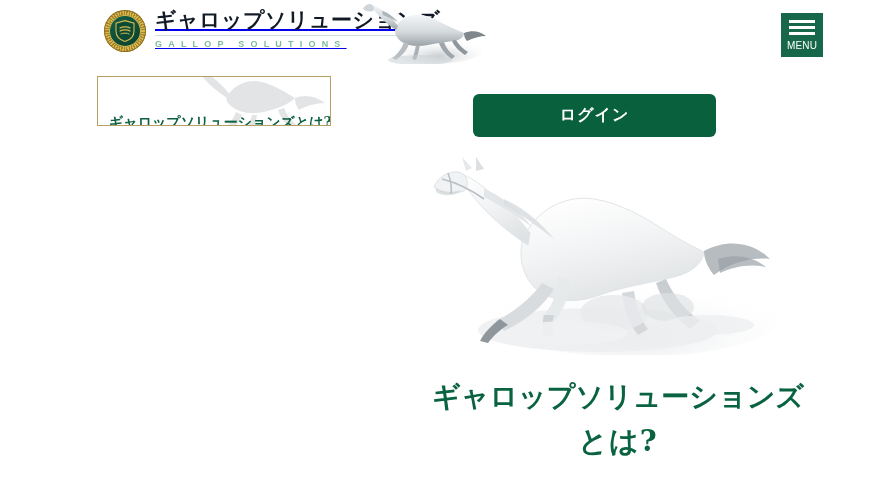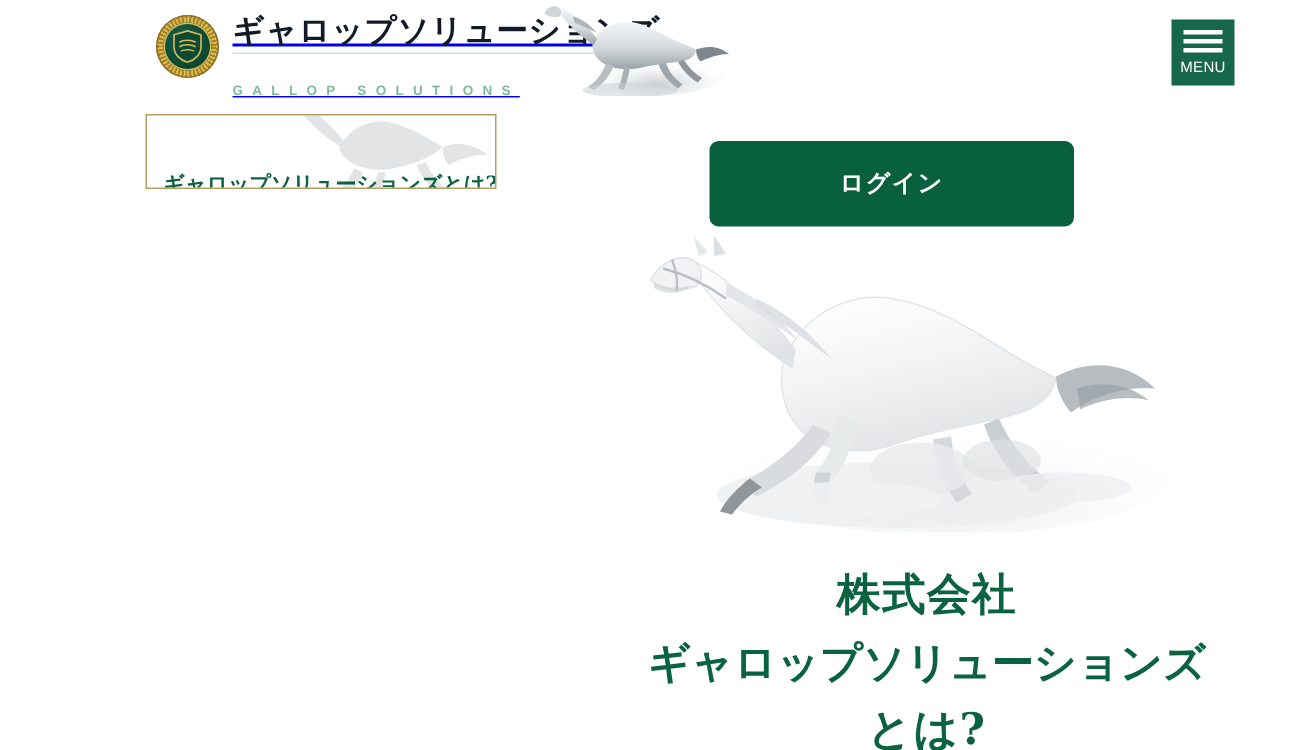--- a/index.html
+++ b/index.html
@@ -89,21 +89,21 @@
   }
   .brand-sub {
     margin-top: 1px;
     font-family: "Liberation Sans", sans-serif;
     font-size: 9px;
     font-weight: 700;
     letter-spacing: 6.2px;
     color: #7fbb9a;
     line-height: 12px;
     border-top: 1px solid #cfe3d7;
-    padding-top: 18px;
+    padding-top: 2px;
     white-space: nowrap;
   }
 
   
   .header-horse {
     position: absolute;
     left: 360px;
     top: 0px;
     width: 128px;
     height: 64px;
@@ -184,21 +184,21 @@
     white-space: nowrap;
     margin-top: 44px;
   }
 
   
   .login-button {
     position: absolute;
     left: 473px;
     top: 94px;
     width: 243px;
-    height: 57px;
+    height: 43px;
     background: #09603c;
     color: #ffffff;
     border: none;
     border-radius: 6px;
     font-family: "DejaVu Sans", sans-serif;
     font-size: 16px;
     font-weight: 700;
     letter-spacing: 1px;
     cursor: pointer;
     display: flex;
@@ -372,19 +372,18 @@
       <path d="M248 124 C256 142 268 156 282 166 L272 174 C256 162 244 146 238 128 Z" fill="#c9ced1"></path>
       <path d="M216 136 C218 152 222 164 230 174 L220 180 C210 168 206 152 204 138 Z" fill="#d4d8da"></path>
 
       <ellipse cx="196" cy="158" rx="34" ry="18" fill="#e8eaec" opacity="0.85"></ellipse>
       <ellipse cx="250" cy="152" rx="26" ry="14" fill="#dfe2e4" opacity="0.7"></ellipse>
       <ellipse cx="150" cy="178" rx="60" ry="12" fill="#f0f1f2" opacity="0.9"></ellipse>
       <ellipse cx="290" cy="170" rx="46" ry="10" fill="#eeeff0" opacity="0.8"></ellipse>
     </svg>
 
     <h1 class="hero-title">
-      <span class="ln ln1">株式会社</span>
       <span class="ln ln2">ギャロップソリューションズ</span>
       <span class="ln ln3">とは?</span>
     </h1>
   </section>
 
 </div>
 
 </body></html>

